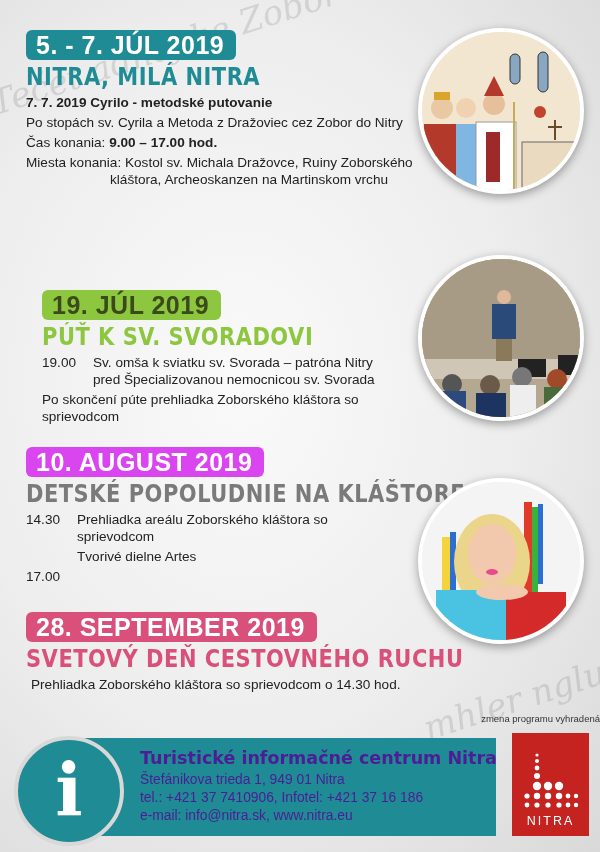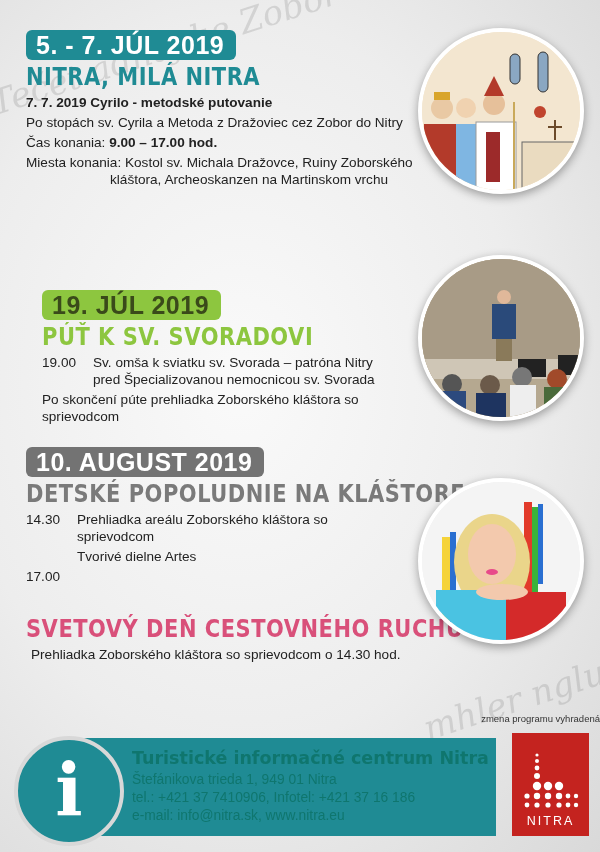--- a/index.html
+++ b/index.html
@@ -38,21 +38,21 @@
   }
   .footer-note { position:absolute; left:0; width:600px; top:713px; text-align:right; font-size:9.5px; color:#333; }
   .info-panel {
     position:absolute; left:84px; top:738px; width:412px; height:98px; background:#1f8b94;
   }
   .info-circle {
     position:absolute; left:14px; top:736px; width:102px; height:102px; border-radius:50%;
     background:#1f8b94; border:4px solid #d8d8d8; display:flex; align-items:center; justify-content:center;
   }
   .info-i { color:#fff; font-family:"DejaVu Serif", serif; font-weight:bold; font-size:72px; line-height:1; }
-  .info-text { position:absolute; left:132px; top:748px; color:#0f766e; }
+  .info-text { position:absolute; left:140px; top:748px; color:#4c1d95; }
   .info-text .org { font-weight:bold; font-size:17.5px; margin-bottom:3px; font-family:"DejaVu Sans", sans-serif; }
   .info-text .l { font-size:13.8px; line-height:18px; }
   .logo {
     position:absolute; left:512px; top:733px; width:77px; height:103px; background:#c4231f;
     display:flex; flex-direction:column; align-items:center; justify-content:flex-end; padding-bottom:8px; box-sizing:border-box;
   }
   .logo-name { color:#fff; font-size:12.5px; letter-spacing:2px; margin-top:4px; }
 </style>
 </head>
 <body>
@@ -77,38 +77,39 @@
   <div class="lines" style="width:360px;">
     <div class="row">
       <span class="t">19.00</span>
       <span class="d">Sv. omša k sviatku sv. Svorada – patróna Nitry pred Špecializovanou nemocnicou sv. Svorada</span>
     </div>
     <div class="line" style="width:320px;">Po skončení púte prehliadka Zoborského kláštora so sprievodcom</div>
   </div>
 </div>
 
 <div class="section" style="top:447px;">
-  <div class="date-badge" style="background:#737373;">10. AUGUST 2019</div>
+  <div class="date-badge" style="background:#d946ef;">10. AUGUST 2019</div>
   <div class="event-title" style="color:#7a7a7a;">DETSKÉ POPOLUDNIE NA KLÁŠTORE</div>
   <div class="lines" style="width:370px;">
     <div class="row">
       <span class="t">14.30</span>
       <span class="d" style="max-width:270px;">Prehliadka areálu Zoborského kláštora so sprievodcom</span>
     </div>
     <div class="row">
       <span class="t"></span>
       <span class="d">Tvorivé dielne Artes</span>
     </div>
     <div class="row">
       <span class="t">17.00</span>
     </div>
   </div>
 </div>
 
 <div class="section" style="top:612px;">
+  <div class="date-badge" style="background:#d9507a;">28. SEPTEMBER 2019</div>
   <div class="event-title" style="color:#d9507a;">SVETOVÝ DEŇ CESTOVNÉHO RUCHU</div>
   <div class="lines">
     <div class="line" style="padding-left:5px;">Prehliadka Zoborského kláštora so sprievodcom o 14.30 hod.</div>
   </div>
 </div>
 
 <div class="photo" style="left:418px;top:28px;width:158px;height:158px;background:#f3e6d0;">
   <svg width="158" height="158" viewBox="0 0 158 158">
     <rect width="158" height="158" fill="#f3e6d0"></rect>
     <rect x="88" y="22" width="10" height="30" rx="5" fill="#8aa7c2" stroke="#333" stroke-width="1"></rect>

